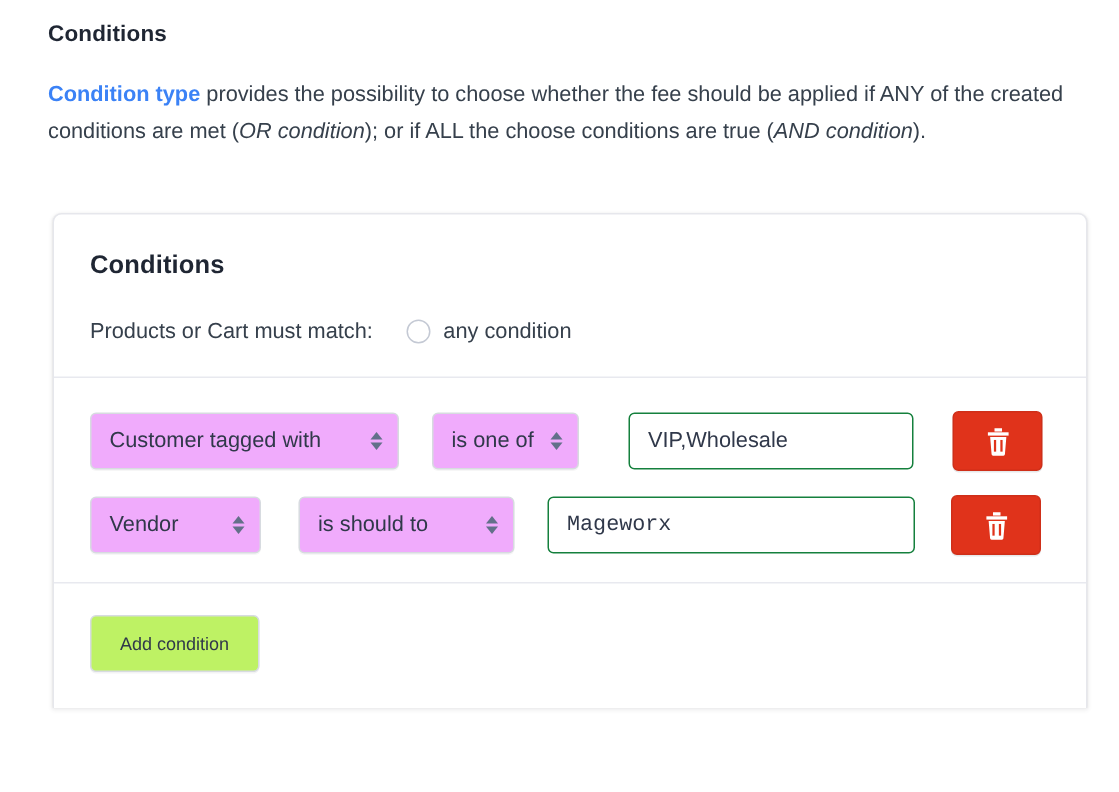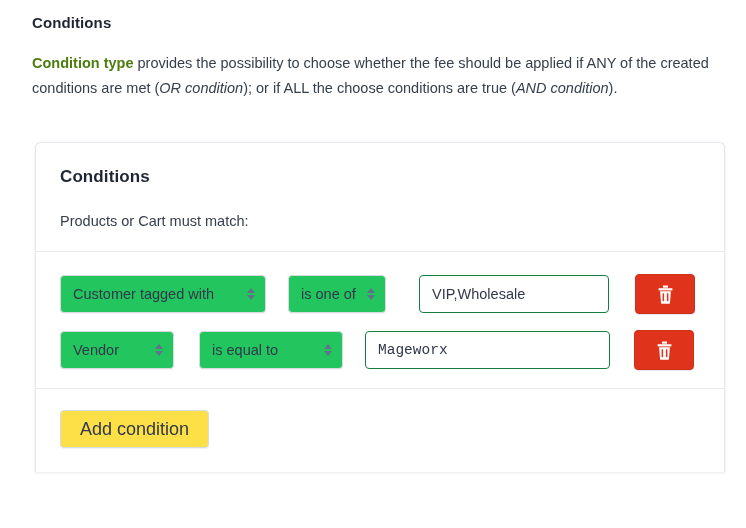--- a/index.html
+++ b/index.html
@@ -30,21 +30,21 @@
   }
 
   .doc-para {
     font-size: 14.5px;
     line-height: 25px;
     color: #36404c;
     margin: 0;
     padding-top: 20px;
     max-width: 690px;
   }
-  .doc-para b { color: #4d7c0f; font-weight: bold; }
+  .doc-para b { color: #3b82f6; font-weight: bold; }
   .doc-para i { font-style: italic; }
 
   
   .card {
     position: absolute;
     left: 35px;
     top: 142px;
     width: 690px;
     background: #ffffff;
     border: 1px solid #e6e7ec;
@@ -126,21 +126,21 @@
   }
   .cond-row:last-child { margin-bottom: 0; }
 
   .sel {
     position: relative;
     display: inline-flex;
     align-items: center;
     justify-content: space-between;
     height: 38px;
     padding: 0 10px 0 12px;
-    background: #22c55e;
+    background: #f0abfc;
     border: 1px solid #d7dbe0;
     border-radius: 4px;
     box-sizing: border-box;
     font-size: 14.5px;
     color: #30384a;
     cursor: pointer;
     box-shadow: 0 1px 0 rgba(22,29,37,0.04);
   }
   .sel-text { white-space: nowrap; }
   .stepper {
@@ -189,25 +189,25 @@
   }
   .del-btn svg { display: block; }
 
   
   .footer-section {
     padding: 21px 24px 24px 24px;
   }
   .add-btn {
     height: 38px;
     padding: 0 19px;
-    background: #fde047;
+    background: #bef264;
     border: 1px solid #d7dbe0;
     border-radius: 4px;
     font-family: "Liberation Sans", sans-serif;
-    font-size: 18px;
+    font-size: 12px;
     color: #30384a;
     cursor: pointer;
     box-shadow: 0 1px 0 rgba(22,29,37,0.05);
   }
 
   
   .w-sel-a { width: 206px; }
   .w-sel-b { width: 98px; align-items: center; }
   .w-txt-a { width: 190px; }
 
@@ -232,20 +232,24 @@
 
 <div class="card">
 
   <div class="card-section">
     <div class="card-title">Conditions</div>
 
     <div class="match-row">
       <span class="match-label">Products or Cart must match:</span>
 
 
+      <label class="radio-opt">
+        <span class="radio-dot"></span>
+        <span class="radio-label">any condition</span>
+      </label>
     </div>
   </div>
 
   <div class="divider"></div>
 
   <div class="rows-section">
 
     <div class="cond-row">
       <div class="sel w-sel-a gap-a">
         <span class="sel-text">Customer tagged with</span>
@@ -279,21 +283,21 @@
     <div class="cond-row">
       <div class="sel w-sel-c gap-d">
         <span class="sel-text">Vendor</span>
         <span class="stepper">
             <i class="up"></i>
             <i class="down"></i>
           </span>
       </div>
 
       <div class="sel w-sel-d gap-e">
-        <span class="sel-text">is equal to</span>
+        <span class="sel-text">is should to</span>
         <span class="stepper">
             <i class="up"></i>
             <i class="down"></i>
           </span>
       </div>
 
       <input class="txt w-txt-b gap-f" type="text" value="Mageworx" style="">
 
       <button class="del-btn">
         <svg width="17" height="19" viewBox="0 0 17 19" aria-hidden="true">

